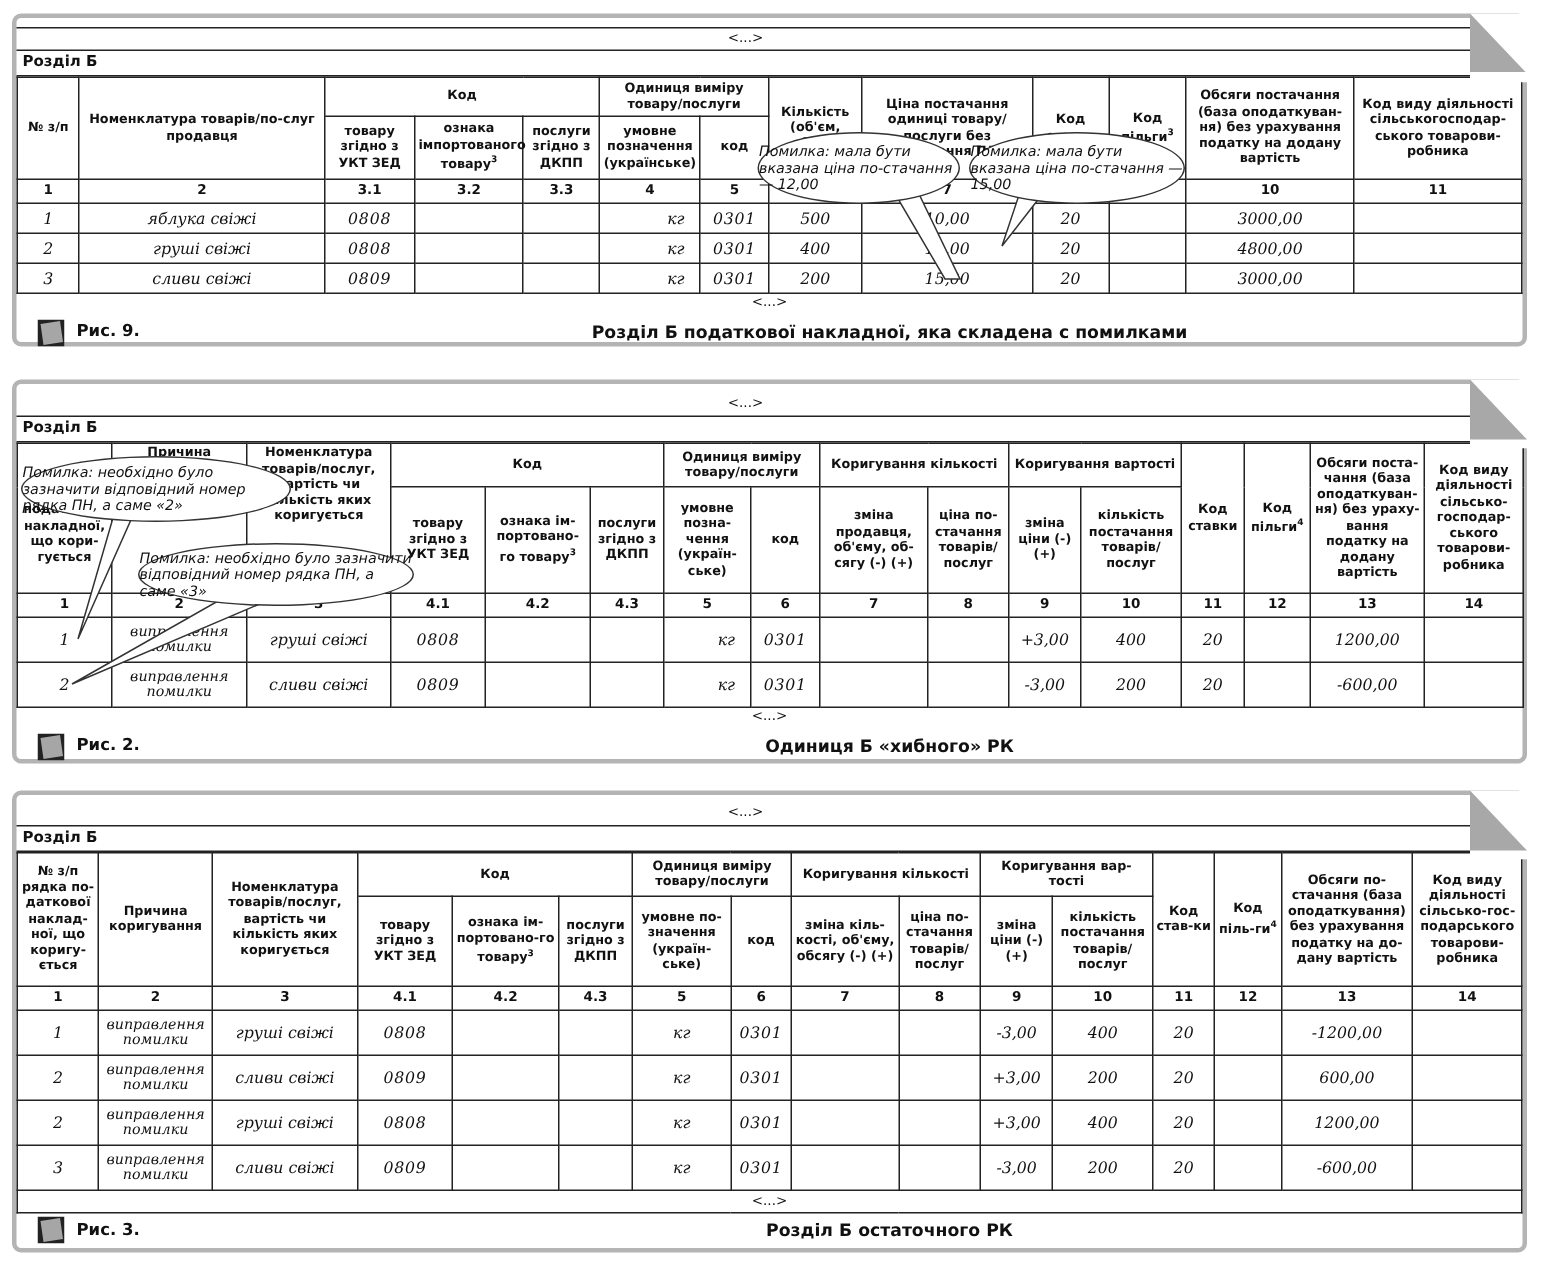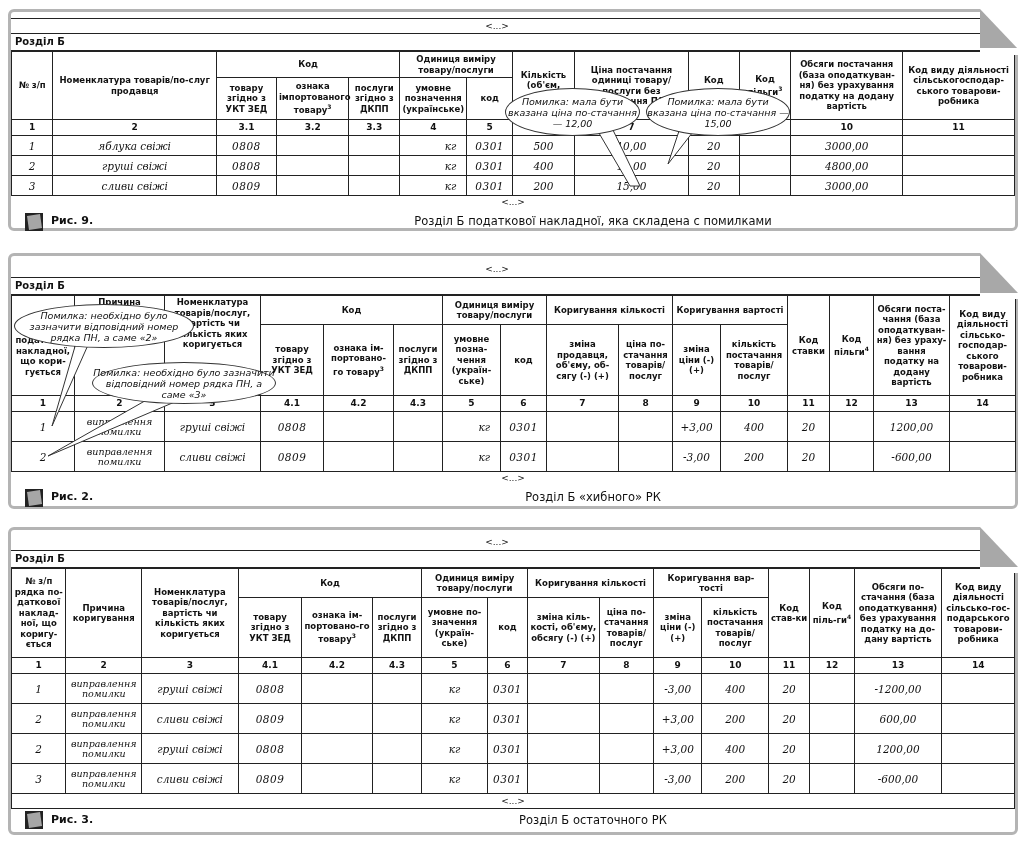--- a/index.html
+++ b/index.html
@@ -23,25 +23,25 @@
   table.grid th { font-size: 8.5px; font-weight: bold; line-height: 10.5px; }
   table.grid tr.nums th { font-size: 9px; height: 16px; }
   table.grid td { font-family: "DejaVu Serif", serif; font-style: italic; font-size: 10.5px; height: 20px; }
   table.grid td.hw { letter-spacing: 0.5px; }
   table.grid td.small2 { font-size: 9.5px; line-height: 10px; }
   table.grid td.right { text-align: right; padding-right: 10px; }
 
   .caption { position: relative; height: 26px; }
   .caption .fig-icon { position: absolute; left: 14px; top: 5px; width: 18px; height: 18px; }
   .caption .fig-label { position: absolute; left: 40px; top: 6px; font-size: 11px; font-weight: bold; }
-  .caption .fig-title { position: absolute; left: 0; right: 0; top: 6px; text-align: center; font-size: 11.5px; font-weight: normal; padding-left: 160px; }
+  .caption .fig-title { position: absolute; left: 0; right: 0; top: 6px; text-align: center; font-size: 11.5px; font-weight: bold; padding-left: 160px; }
 
   .bubble { position: absolute; background: #fff; border: 1.2px solid #333; border-radius: 50%;
             font-family: "DejaVu Sans", sans-serif; font-style: italic; font-size: 9.5px;
-            text-align: center; line-height: 11px; display: flex; align-items: center; justify-content: center; z-index: 3; }
+            text-align: left; line-height: 11px; display: flex; align-items: center; justify-content: center; z-index: 3; }
   svg.pointers { position: absolute; left: 0; top: 0; width: 1031px; height: 842px; z-index: 2; pointer-events: none; }
   .sup { font-size: 6px; vertical-align: super; }
 </style>
 </head>
 <body>
 
 <div class="panel" style="top:9px;height:222px;">
   <svg class="fold" viewBox="0 0 38 46">
     <rect x="0" y="0" width="38" height="46" fill="#fff"></rect>
     <polygon points="0,0 0,40 38,40" fill="#a8a8a8"></polygon>
@@ -267,21 +267,21 @@
     </tr>
   </tbody>
     </table>
   <div class="ellipsis-bottom">&lt;...&gt;</div>
   <div class="caption">
     <svg class="fig-icon" viewBox="0 0 18 18">
       <rect x="0" y="0" width="18" height="18" fill="#222"></rect>
       <polygon points="2,3 15,1 17,15 4,17" fill="#a6a6a6"></polygon>
     </svg>
     <span class="fig-label">Рис. 2.</span>
-    <span class="fig-title">Розділ Б «хибного» РК</span>
+    <span class="fig-title">Одиниця Б «хибного» РК</span>
   </div>
 </div>
 
 <div class="panel" style="top:527px;height:308px;">
   <svg class="fold" viewBox="0 0 38 46">
     <rect x="0" y="0" width="38" height="46" fill="#fff"></rect>
     <polygon points="0,0 0,40 38,40" fill="#a8a8a8"></polygon>
   </svg>
   <div style="height:5px"></div>
   <div class="ellipsis-row" style="border-top:none">&lt;...&gt;</div>

